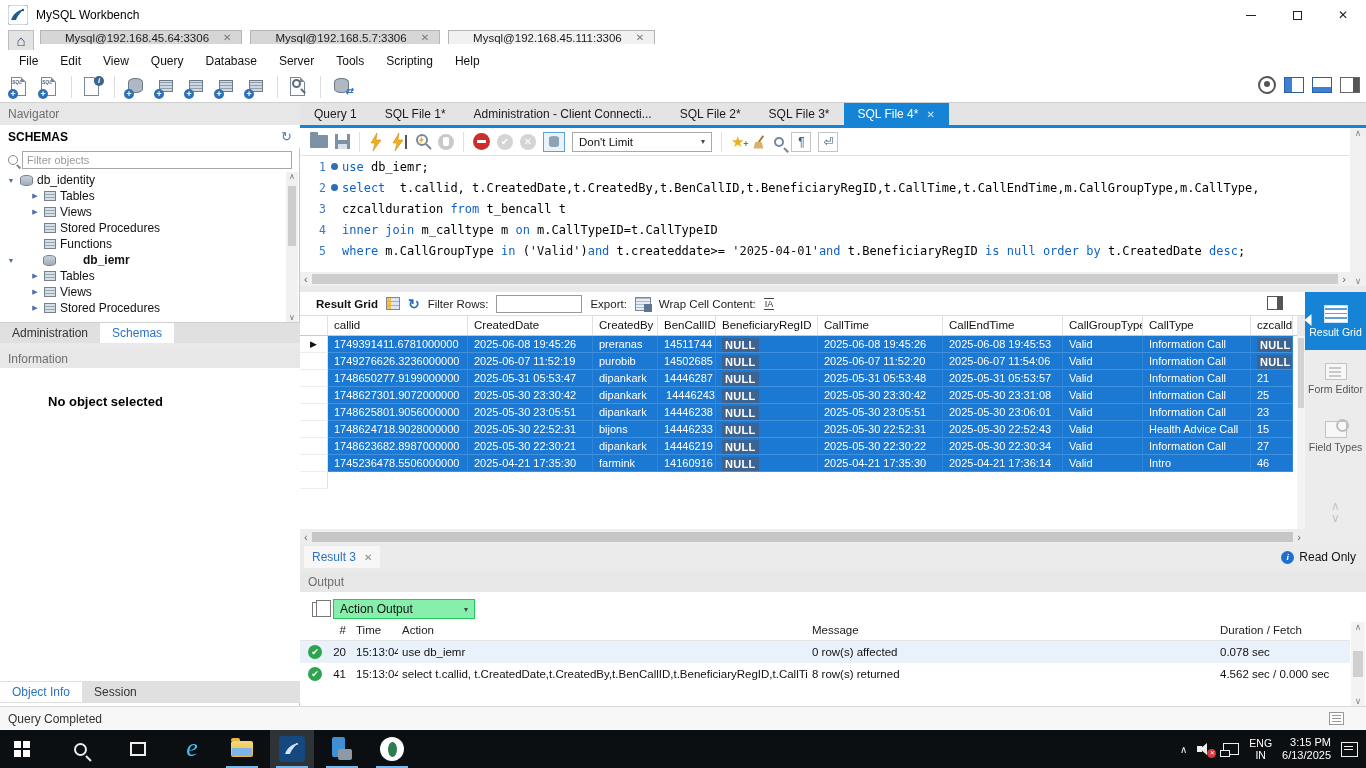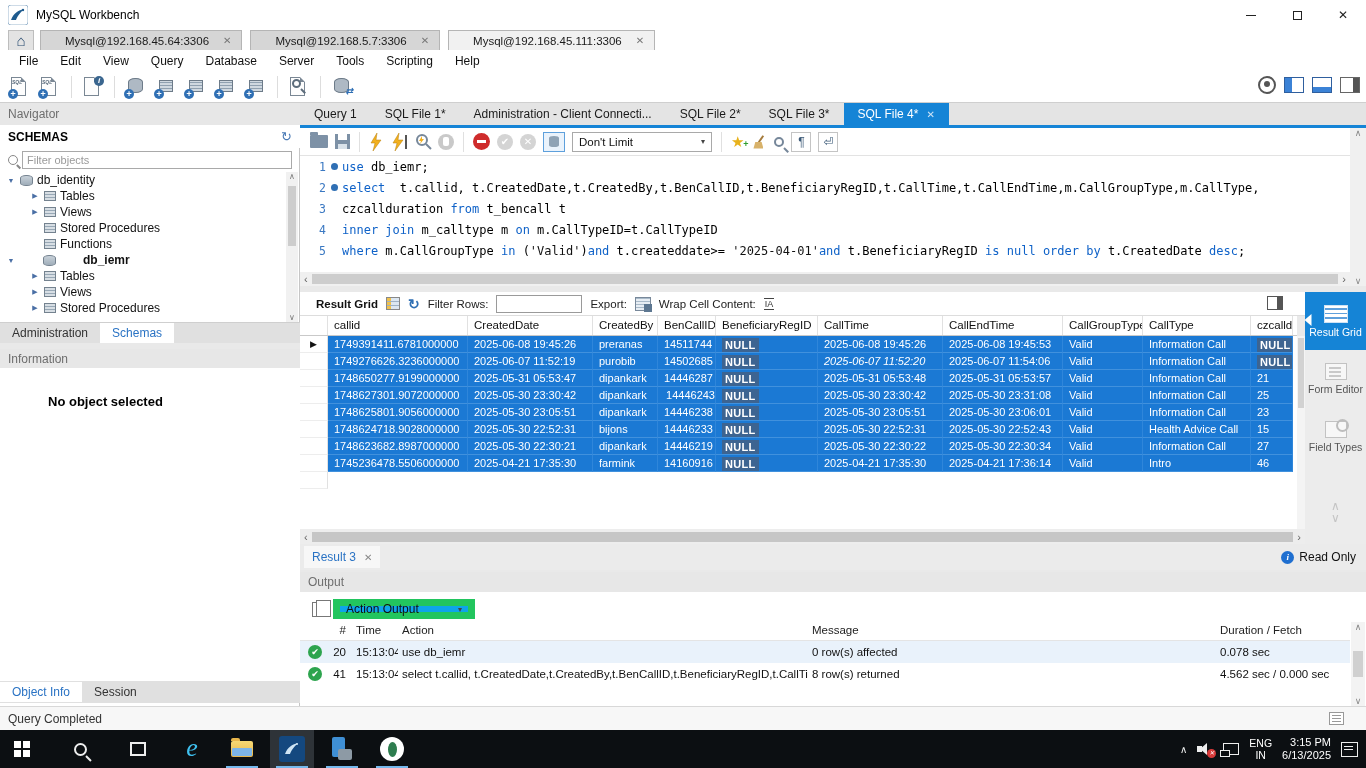--- a/index.html
+++ b/index.html
@@ -12,21 +12,21 @@
 .app-title{position:absolute;left:36px;top:8px;font-size:12px;color:#000;}
 .win-controls{position:absolute;right:0;top:0;height:30px;display:flex;}
 .win-btn{width:46px;height:30px;display:flex;align-items:center;justify-content:center;color:#222;font-size:12px;}
 .min-glyph{display:block;width:10px;height:1px;background:#222;}
 .max-glyph{display:block;width:9px;height:9px;border:1px solid #222;}
 
 
 .conn-row{position:absolute;left:0;top:30px;width:1366px;height:20px;background:#fff;}
 .home-btn{position:absolute;left:8px;top:0px;width:26px;height:20px;display:flex;align-items:center;justify-content:center;font-size:15px;color:#24486e;background:#e3e3e3;border:1px solid #bdbdbd;border-bottom:none;}
 .conn-strip{position:absolute;left:40px;top:0;height:20px;display:flex;gap:8px;}
-.conn-tab{height:20px;padding:0 10px 0 24px;display:flex;align-items:center;gap:14px;background:#d6d6d6;border:1px solid #b5b5b5;border-bottom:none;font-size:11.5px;color:#1a1a1a;transform:skewX(-0deg);}
+.conn-tab{height:14px;padding:0 10px 0 24px;display:flex;align-items:center;gap:14px;background:#d6d6d6;border:1px solid #b5b5b5;border-bottom:none;font-size:11.5px;color:#1a1a1a;transform:skewX(-0deg);}
 .conn-tab.active{background:#f1f1f1;}
 .conn-close{color:#777;font-size:10px;cursor:default;}
 
 
 .menubar{position:absolute;left:0;top:50px;width:1366px;height:22px;background:#fff;display:flex;align-items:center;padding-left:8px;}
 .menu-item{padding:0 11px;font-size:12px;color:#111;height:22px;display:flex;align-items:center;}
 
 
 .main-toolbar{position:absolute;left:0;top:72px;width:1366px;height:31px;background:#fff;border-bottom:1px solid #cfcfcf;display:flex;align-items:center;padding-left:8px;gap:6px;}
 .tb-sep{width:1px;height:22px;background:#ddd;margin:0 3px;}
@@ -177,21 +177,21 @@
 .si-field{width:22px;height:17px;border:1px solid #c2c2c2;background:#f7f7f7;position:relative;}
 .si-field:after{content:"";position:absolute;right:-3px;top:-3px;width:9px;height:9px;border:2px solid #bdbdbd;border-radius:50%;}
 .side-chevrons{position:absolute;left:0;top:208px;width:61px;text-align:center;color:#c4c4c4;font-size:12px;line-height:12px;}
 
 
 .output-header{position:absolute;left:300px;top:572px;width:1066px;height:20px;}
 .output-body{position:absolute;left:300px;top:592px;width:1066px;height:114px;background:#fff;}
 .out-controls{position:absolute;left:12px;top:7px;display:flex;align-items:center;gap:8px;}
 .copy-ic{width:13px;height:15px;border:1px solid #777;background:#fff;position:relative;}
 .copy-ic:after{content:"";position:absolute;left:3px;top:-3px;width:13px;height:15px;border:1px solid #777;background:#fff;}
-.out-select{width:142px;height:20px;border:7px solid #22c55e;display:flex;align-items:center;justify-content:space-between;padding:0 6px;font-size:12px;background:#0ea5e9;}
+.out-select{width:142px;height:20px;border:1px solid #22c55e;display:flex;align-items:center;justify-content:space-between;padding:0 6px;font-size:12px;background:#86efac;}
 .out-table-head{position:absolute;left:0;top:32px;width:1050px;height:17px;border-bottom:1px solid #e4e4e4;display:flex;font-size:11.5px;color:#222;}
 .ot-cell{flex:none;padding-left:4px;white-space:nowrap;overflow:hidden;}
 .out-row{position:absolute;left:0;width:1050px;height:22px;display:flex;align-items:center;font-size:11.5px;}
 .out-row .ot-cell{padding-top:0;}
 .ok-ic{width:14px;height:14px;border-radius:50%;background:#2da44e;color:#fff;font-size:9px;display:flex;align-items:center;justify-content:center;margin-left:8px;flex:none;}
 .out-vscroll{position:absolute;right:1px;top:30px;width:14px;height:84px;background:#f3f3f3;display:flex;flex-direction:column;justify-content:space-between;align-items:center;font-size:9px;color:#888;}
 .out-vscroll .thumb{width:10px;height:26px;background:#d0d0d0;}
 
 
 .statusbar{position:absolute;left:0;top:706px;width:1366px;height:24px;background:#f7f7f7;border-top:1px solid #d8d8d8;display:flex;align-items:center;padding-left:8px;font-size:12px;color:#333;}
@@ -570,21 +570,21 @@
         <div class="g-cell" style="width: 108px;">Information Call</div>
         <div class="g-cell" style="width: 42px;"><span class="null-badge">NULL</span></div>
       </div>
       <div class="grid-row">
         <div class="g-marker"></div>
         <div class="g-cell" style="width: 140px;">1749276626.3236000000</div>
         <div class="g-cell" style="width: 125px;">2025-06-07 11:52:19</div>
         <div class="g-cell" style="width: 65px;">purobib</div>
         <div class="g-cell" style="width: 58px;">14502685</div>
         <div class="g-cell" style="width: 102px;"><span class="null-badge">NULL</span></div>
-        <div class="g-cell" style="width: 125px; font-style: italic;">2025-06-07 11:52:20</div>
+        <div class="g-cell" style="width: 125px;">2025-06-07 11:52:20</div>
         <div class="g-cell" style="width: 120px;">2025-06-07 11:54:06</div>
         <div class="g-cell" style="width: 80px;">Valid</div>
         <div class="g-cell" style="width: 108px;">Information Call</div>
         <div class="g-cell" style="width: 42px;"><span class="null-badge">NULL</span></div>
       </div>
       <div class="grid-row">
         <div class="g-marker"></div>
         <div class="g-cell" style="width: 140px;">1748650277.9199000000</div>
         <div class="g-cell" style="width: 125px;">2025-05-31 05:53:47</div>
         <div class="g-cell" style="width: 65px;">dipankark</div>

